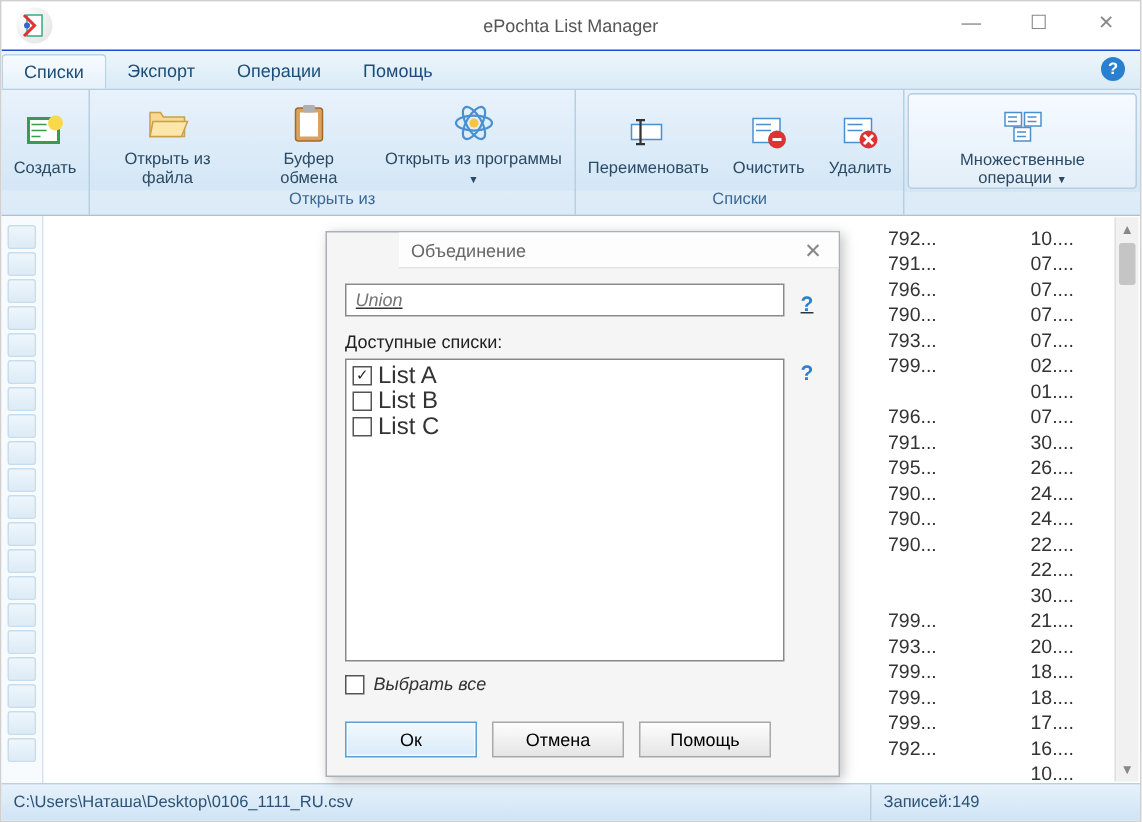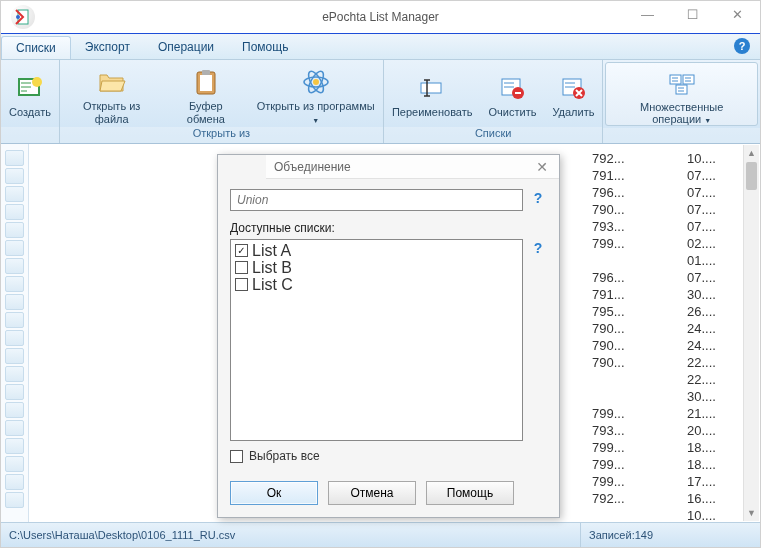--- a/index.html
+++ b/index.html
@@ -207,21 +207,21 @@
     color:#888; cursor:pointer; font-size:14px;
   }
   .dialog-body {
     flex: 1;
     padding: 10px 12px 6px;
     display: flex;
     flex-direction: column;
     gap: 4px;
   }
   .d-label { font-size: 12px; color: #222; }
-  .input-row { display: flex; align-items: flex-start; gap: 6px; }
+  .input-row { display: flex; align-items: flex-end; gap: 6px; text-decoration: underline; }
   .text-input {
     flex: 1;
     height: 22px;
     border: 1px solid #8a8a8a;
     background: #fff;
     padding: 0 6px;
     font-size: 12px;
     color: #aaa;
     font-style: italic;
   }
@@ -254,20 +254,21 @@
     background: #fff;
     display: inline-flex; align-items: center; justify-content: center;
     font-size: 10px;
     line-height: 1;
   }
   .cb.checked::after { content: "✓"; color: #222; }
   .select-all-row {
     display: flex; align-items: flex-end; gap: 6px;
     padding: 4px 0;
     font-size: 12px;
+    font-style: italic;
   }
   .dialog-buttons {
     display: flex;
     gap: 10px;
     padding: 8px 12px 12px;
   }
   .dialog-buttons button {
     width: 88px;
     height: 24px;
     font-size: 12px;

